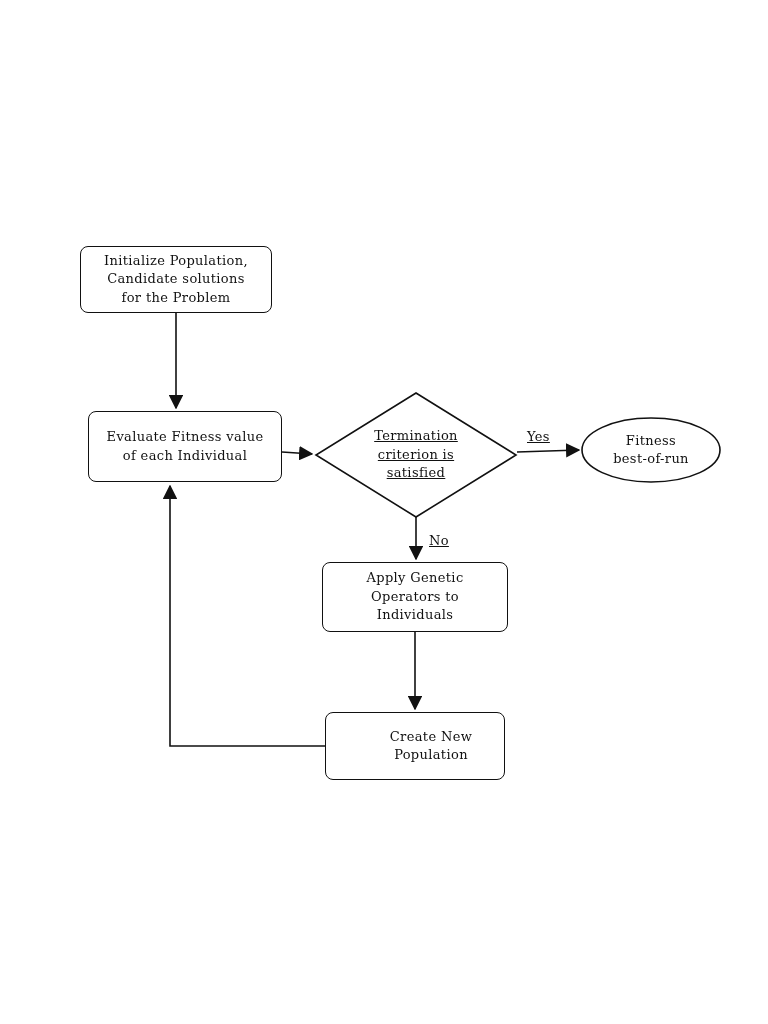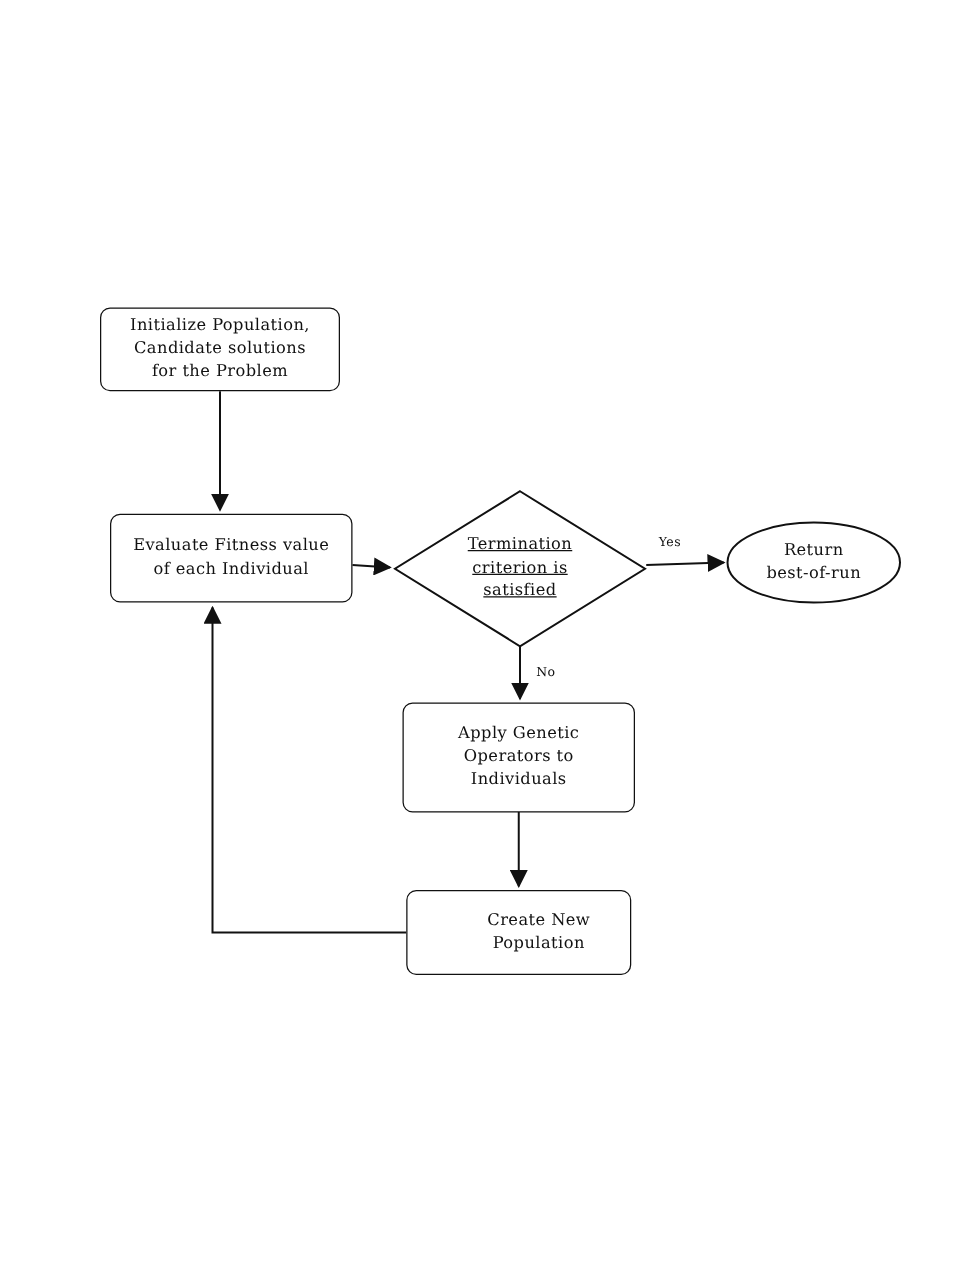--- a/index.html
+++ b/index.html
@@ -32,23 +32,24 @@
   .rect {
     border: 1.6px solid #111111;
     border-radius: 8px;
     background: #ffffff;
   }
   .shape-label {
     background: transparent;
   }
   .edge-label {
     position: absolute;
-    font-size: 10px;
+    font-size: 13px;
     letter-spacing: 0.35px;
     white-space: nowrap;
+    text-decoration: underline;
   }
 </style>
 </head>
 <body>
 
 <div class="canvas">
 
   <svg class="wires" viewBox="0 0 768 1024">
     <defs>
       <marker id="arrow" viewBox="0 0 10 10" refX="9" refY="5" markerWidth="9" markerHeight="9" orient="auto-start-reverse">
@@ -72,39 +73,39 @@
     <span>Evaluate Fitness value
 of each Individual</span>
   </div>
 
   <div class="node rect" style="left:80px; top:246px; width:192px; height:67px;">
     <span>Initialize Population,
 Candidate solutions
 for the Problem</span>
   </div>
 
-  <div class="node rect" style="left:322px; top:562px; width:186px; height:88px;">
+  <div class="node rect" style="left:322px; top:562px; width:186px; height:70px;">
     <span>Apply Genetic
 Operators to
 Individuals</span>
   </div>
 
   <div class="node rect" style="left:325px; top:712px; width:180px; height:68px;padding-left:32px;">
     <span>Create New
 Population</span>
   </div>
 
   <div class="node shape-label" style="left:336px; top:420px; width:160px; height:70px;text-decoration:underline;">
     <span>Termination
 criterion is
 satisfied</span>
   </div>
 
   <div class="node shape-label" style="left:591px; top:425px; width:120px; height:50px;">
-    <span>Return
+    <span>Fitness
 best-of-run</span>
   </div>
 
   <div class="edge-label" style="left:527px; top:429px;">Yes</div>
 
   <div class="edge-label" style="left:429px; top:533px;">No</div>
 
 </div>
 
 </body></html>

